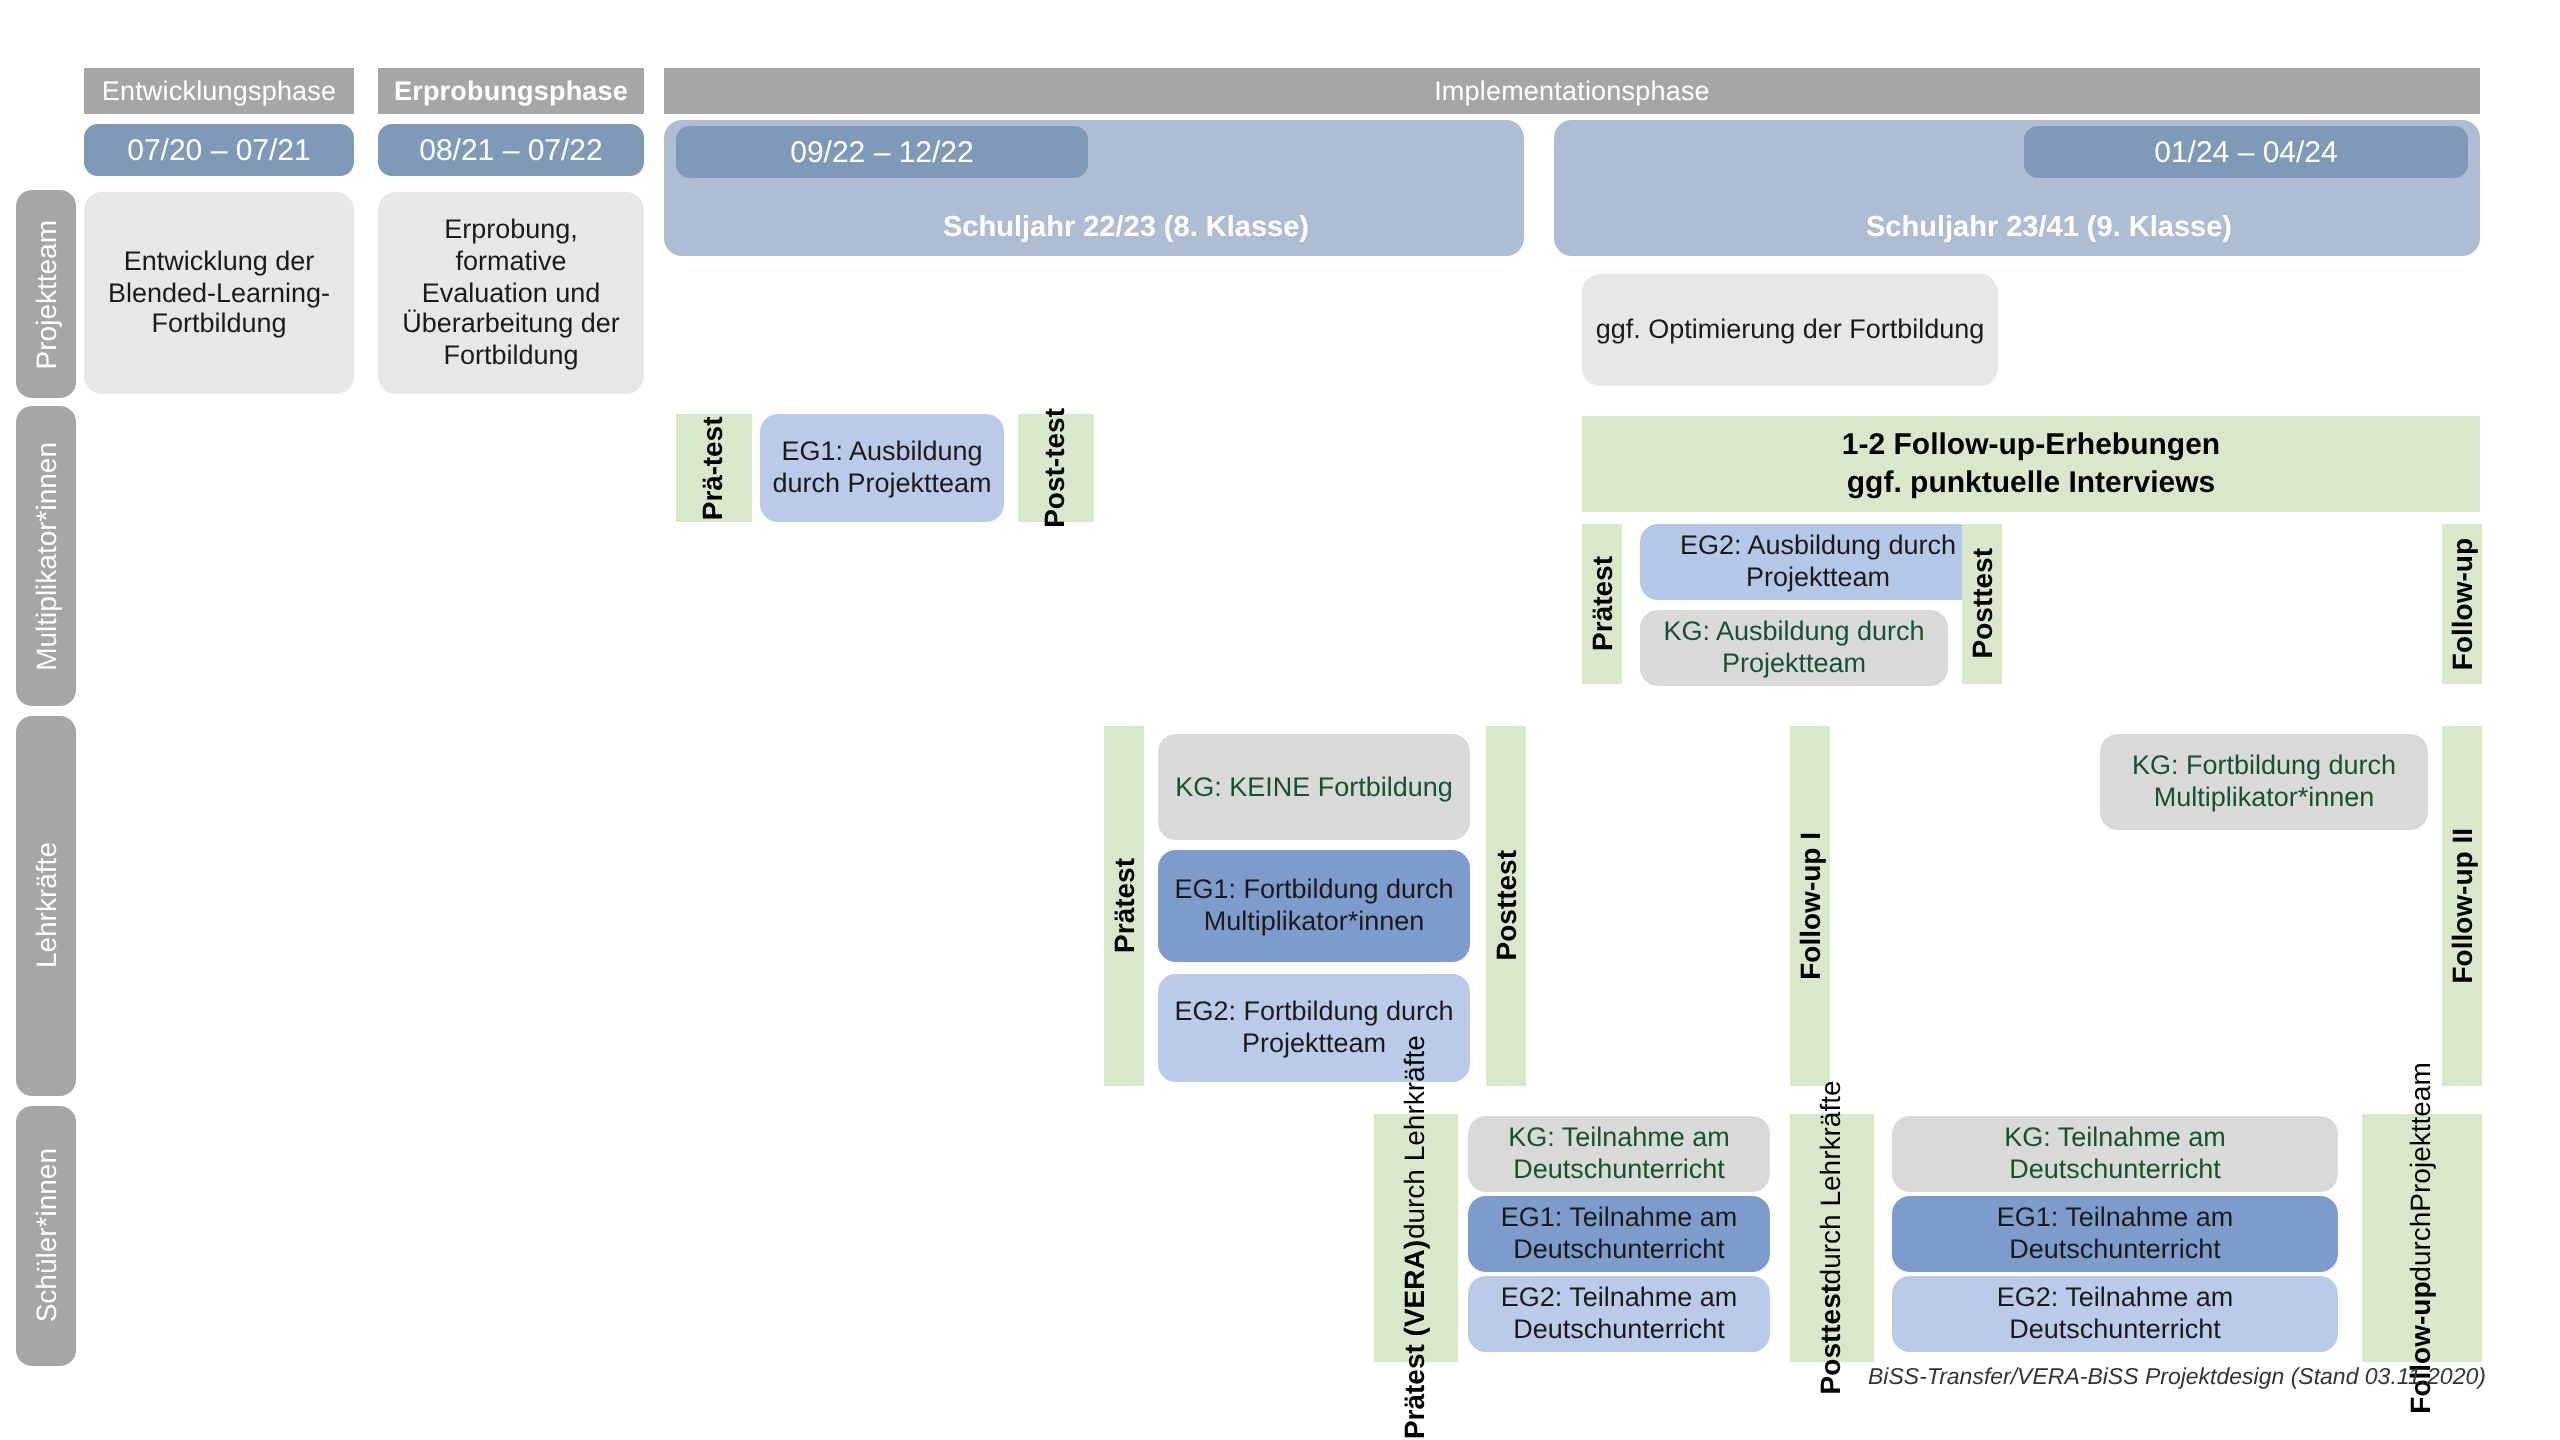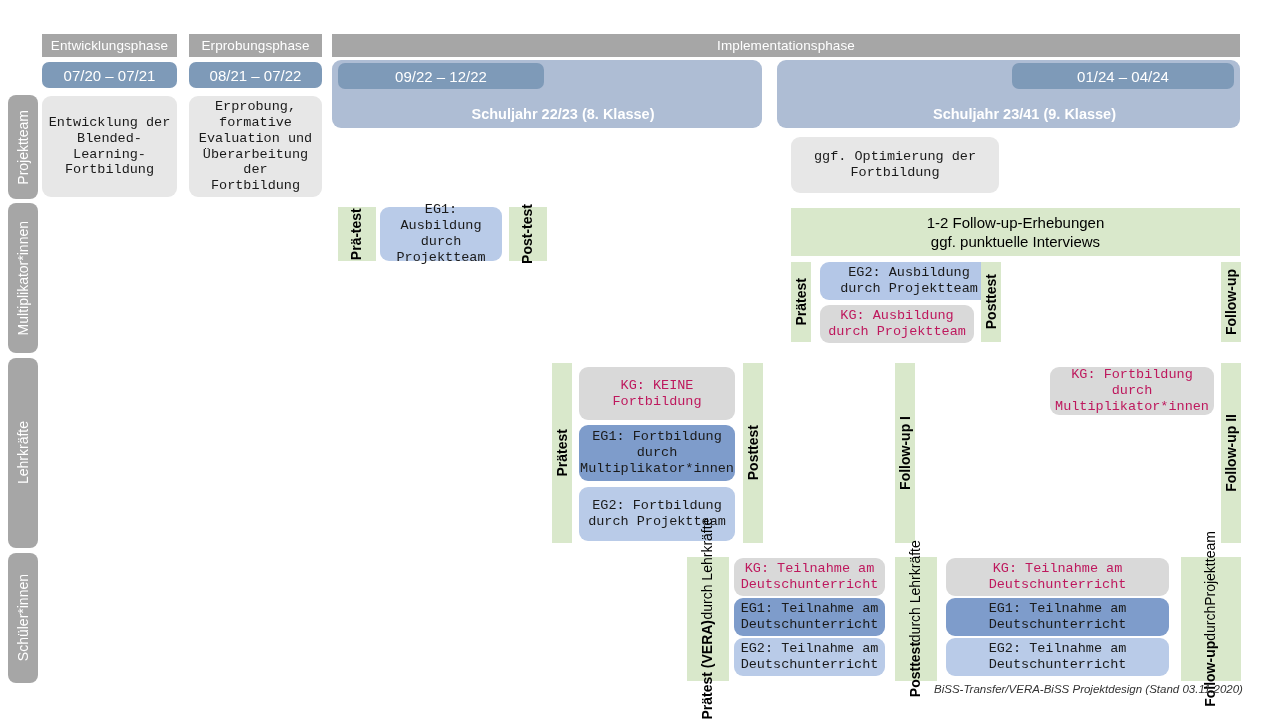--- a/index.html
+++ b/index.html
@@ -47,23 +47,23 @@
     font-size:14px;
     display:flex;align-items:center;justify-content:center;
   }
   .rowlabel span{
     writing-mode:vertical-rl;
     transform:rotate(180deg);
     white-space:nowrap;
   }
 
   
-  .box{border-radius:9px;font-size:13.5px;line-height:1.18;padding:14px 6px;font-family:Liberation Mono, monospace;}
+  .box{border-radius:9px;font-size:13.5px;line-height:1.18;padding:14px 6px;}
   .box-grey{background:#e7e7e7;color:#1a1a1a;}
-  .box-grey2{background:#d9d9d9;color:#be185d;}
+  .box-grey2{background:#d9d9d9;color:#14532d;}
   .box-blue-dark{background:#7e9ccb;color:#1a1a1a;}
   .box-blue-mid{background:#b4c7e7;color:#1a1a1a;}
   .box-blue-light{background:#b9cbe8;color:#1a1a1a;}
 
   
   .green{background:#d9e8cb;color:#000000;}
   .green-v{
     display:flex;align-items:center;justify-content:center;
   }
   .green-v .vtext{
@@ -72,38 +72,38 @@
     white-space:nowrap;
     font-weight:bold;
     font-size:14px;
     line-height:1.15;
     text-align:center;
   }
   .green-v .vtext.two{display:flex;flex-direction:row;}
   .green-v .vtext .sub{font-weight:normal;}
   .green-wide{
     display:flex;align-items:center;justify-content:center;
-    font-weight:normal;font-size:15px;line-height:1.3;text-align:center;
+    font-weight:bold;font-size:15px;line-height:1.3;text-align:center;
   }
 
   .footer{
     position:absolute;
     font-style:italic;font-size:11.5px;color:#333333;
     white-space:nowrap;
   }
 </style>
 </head>
 <body>
 
 <div id="stage">
 
   <div class="abs phase-bar ctr" style="left:42px;top:34px;width:135px;height:23px;">
     <span>Entwicklungsphase</span>
   </div>
-  <div class="abs phase-bar ctr" style="left:189px;top:34px;width:133px;height:23px;">
+  <div class="abs phase-bar ctr" style="left:189px;top:34px;width:133px;height:23px;font-weight:bold;">
     <span>Erprobungsphase</span>
   </div>
   <div class="abs phase-bar ctr" style="left:332px;top:34px;width:908px;height:23px;">
     <span>Implementationsphase</span>
   </div>
 
   <div class="abs date-pill ctr" style="left:42px;top:62px;width:135px;height:26px;">
     <span>07/20 – 07/21</span>
   </div>
   <div class="abs date-pill ctr" style="left:189px;top:62px;width:133px;height:26px;">

